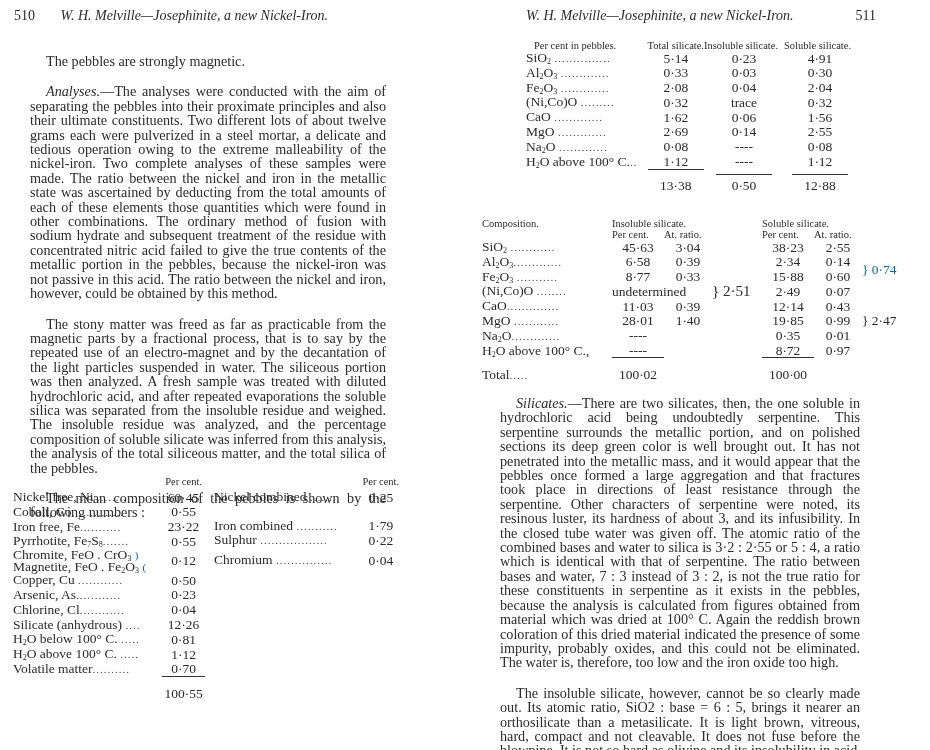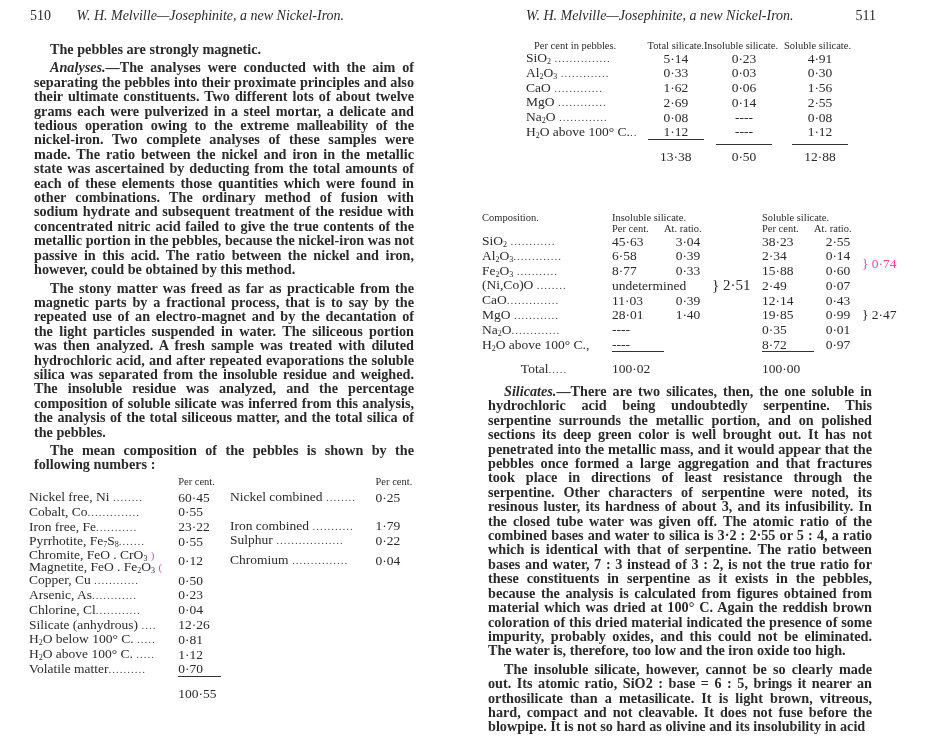--- a/index.html
+++ b/index.html
@@ -1,37 +1,37 @@
 <!DOCTYPE html>
 <html><head>
 <meta charset="utf-8">
 <style>
   html, body { margin:0; padding:0; background:#fff; }
   body { width:930px; height:750px; overflow:hidden; position:relative;
          font-family:"DejaVu Serif","Liberation Serif",serif; color:#2a2a2a; }
   .page { position:absolute; top:0; height:750px; }
-  #left { left:16px; width:470px; }
+  #left { left:0; width:470px; }
   #right { left:470px; width:460px; }
   .runhead { position:absolute; top:8px; font-size:14px; font-family:"Liberation Serif",serif; }
   .runhead .pn { font-style:normal; }
   .runhead .ti { font-style:italic; }
   .para { position:absolute; font-family:"Liberation Serif",serif; font-size:14.2px;
           line-height:14.4px; text-align:justify; }
-  .para p { margin:4px; text-indent:16px;font-weight:bold; }
+  .para p { margin:16px; text-indent:16px; }
   .para i { font-style:italic; }
   sub { font-size:8px; vertical-align:-2px; line-height:0; }
   table { border-collapse:collapse; font-family:"Liberation Serif",serif; }
   td, th { padding:0; white-space:nowrap; }
   .hdr { font-size:10.5px; font-weight:normal; line-height:11px; text-align:left; }
   .row td { font-size:13.5px; line-height:13.8px; }
-  .num { text-align:left; }
+  .num { text-align:center; }
   .cen { text-align:center; }
   .dots { color:#444; letter-spacing:1px; font-size:11px; }
   .rule { border-top:1.5px solid #333; }
-  .brace { font-size:11px; color:#ec4899; }
+  .brace { font-size:11px; color:#0369a1; }
 </style>
 </head>
 <body>
 
 <div class="page" id="left">
   <div class="runhead" style="left:14px;width:440px;">
     <span class="pn">510</span>
     <span class="ti" style="margin-left:22px;">W. H. Melville—Josephinite, a new Nickel-Iron.</span>
   </div>
 
@@ -155,20 +155,32 @@
           <td>SiO<sub>2</sub> <span class="dots">...............</span></td>
           <td class="cen">5·14</td>
           <td class="cen">0·23</td>
           <td class="cen">4·91</td>
         </tr>
     <tr class="row">
           <td>Al<sub>2</sub>O<sub>3</sub> <span class="dots">.............</span></td>
           <td class="cen">0·33</td>
           <td class="cen">0·03</td>
           <td class="cen">0·30</td>
+        </tr>
+    <tr class="row">
+          <td>Fe<sub>2</sub>O<sub>3</sub> <span class="dots">.............</span></td>
+          <td class="cen">2·08</td>
+          <td class="cen">0·04</td>
+          <td class="cen">2·04</td>
+        </tr>
+    <tr class="row">
+          <td>(Ni,Co)O <span class="dots">.........</span></td>
+          <td class="cen">0·32</td>
+          <td class="cen">trace</td>
+          <td class="cen">0·32</td>
         </tr>
     <tr class="row">
           <td>CaO <span class="dots">.............</span></td>
           <td class="cen">1·62</td>
           <td class="cen">0·06</td>
           <td class="cen">1·56</td>
         </tr>
     <tr class="row">
           <td>MgO <span class="dots">.............</span></td>
           <td class="cen">2·69</td>
@@ -199,21 +211,21 @@
         </tr>
     <tr class="row">
           <td></td>
           <td class="cen">13·38</td>
           <td class="cen">0·50</td>
           <td class="cen">12·88</td>
         </tr>
   </tbody>
     </table>
 
-  <table style="position:absolute;left:12px;top:212px;width:420px;">
+  <table style="position:absolute;left:12px;top:218px;width:420px;">
     <tbody>
         <tr>
       <th class="hdr">Composition.</th>
       <th class="hdr" colspan="2">Insoluble silicate.</th>
       <th></th>
       <th class="hdr" colspan="2">Soluble silicate.</th>
       <th></th>
     </tr>
     <tr>
       <th></th>
@@ -297,21 +309,21 @@
     <tr>
           <td style="height:10px;"></td>
           <td class="rule"></td>
           <td></td>
           <td></td>
           <td class="rule"></td>
           <td></td>
           <td></td>
         </tr>
     <tr class="row">
-          <td style="text-align:center;padding-right:6px;"><span>Total</span><span class="dots">.....</span></td>
+          <td style="text-align:left;padding-right:6px;"><span>Total</span><span class="dots">.....</span></td>
           <td class="num">100·02</td>
           <td></td>
           <td></td>
           <td class="num">100·00</td>
           <td></td>
           <td></td>
         </tr>
   </tbody>
     </table>
 

